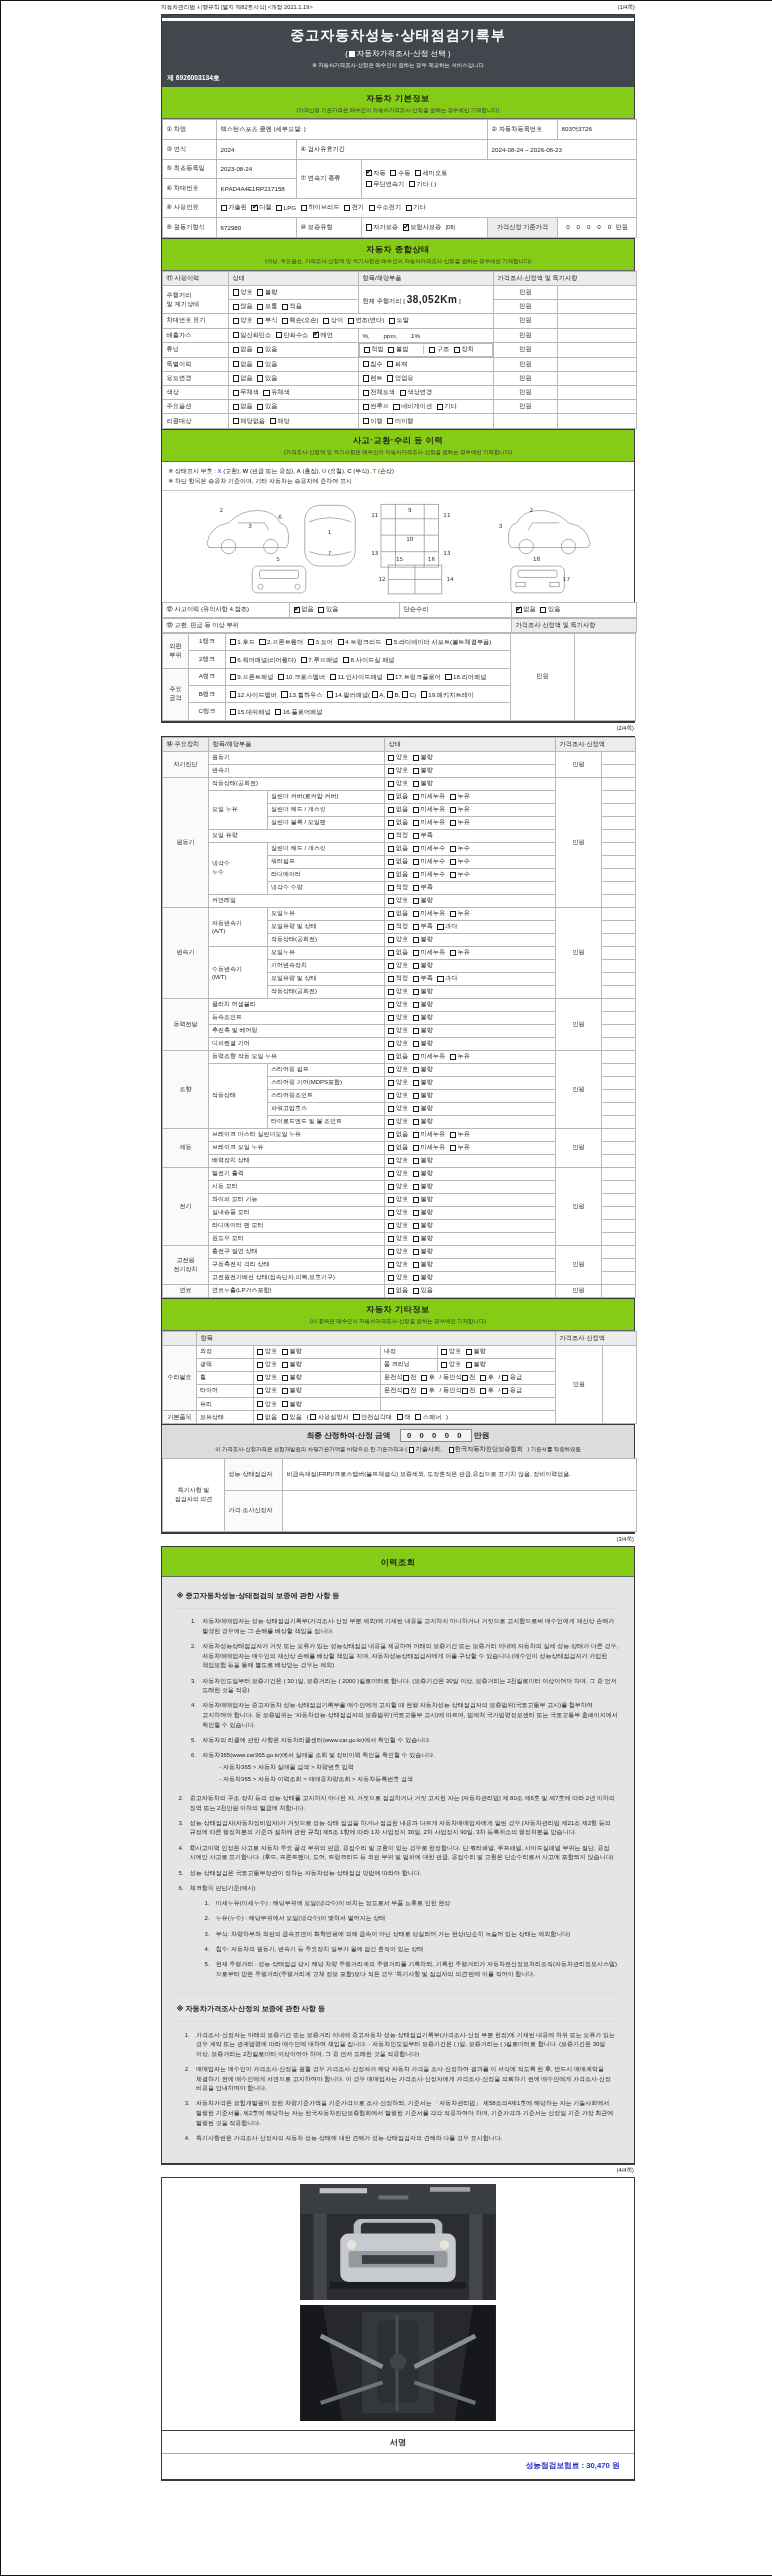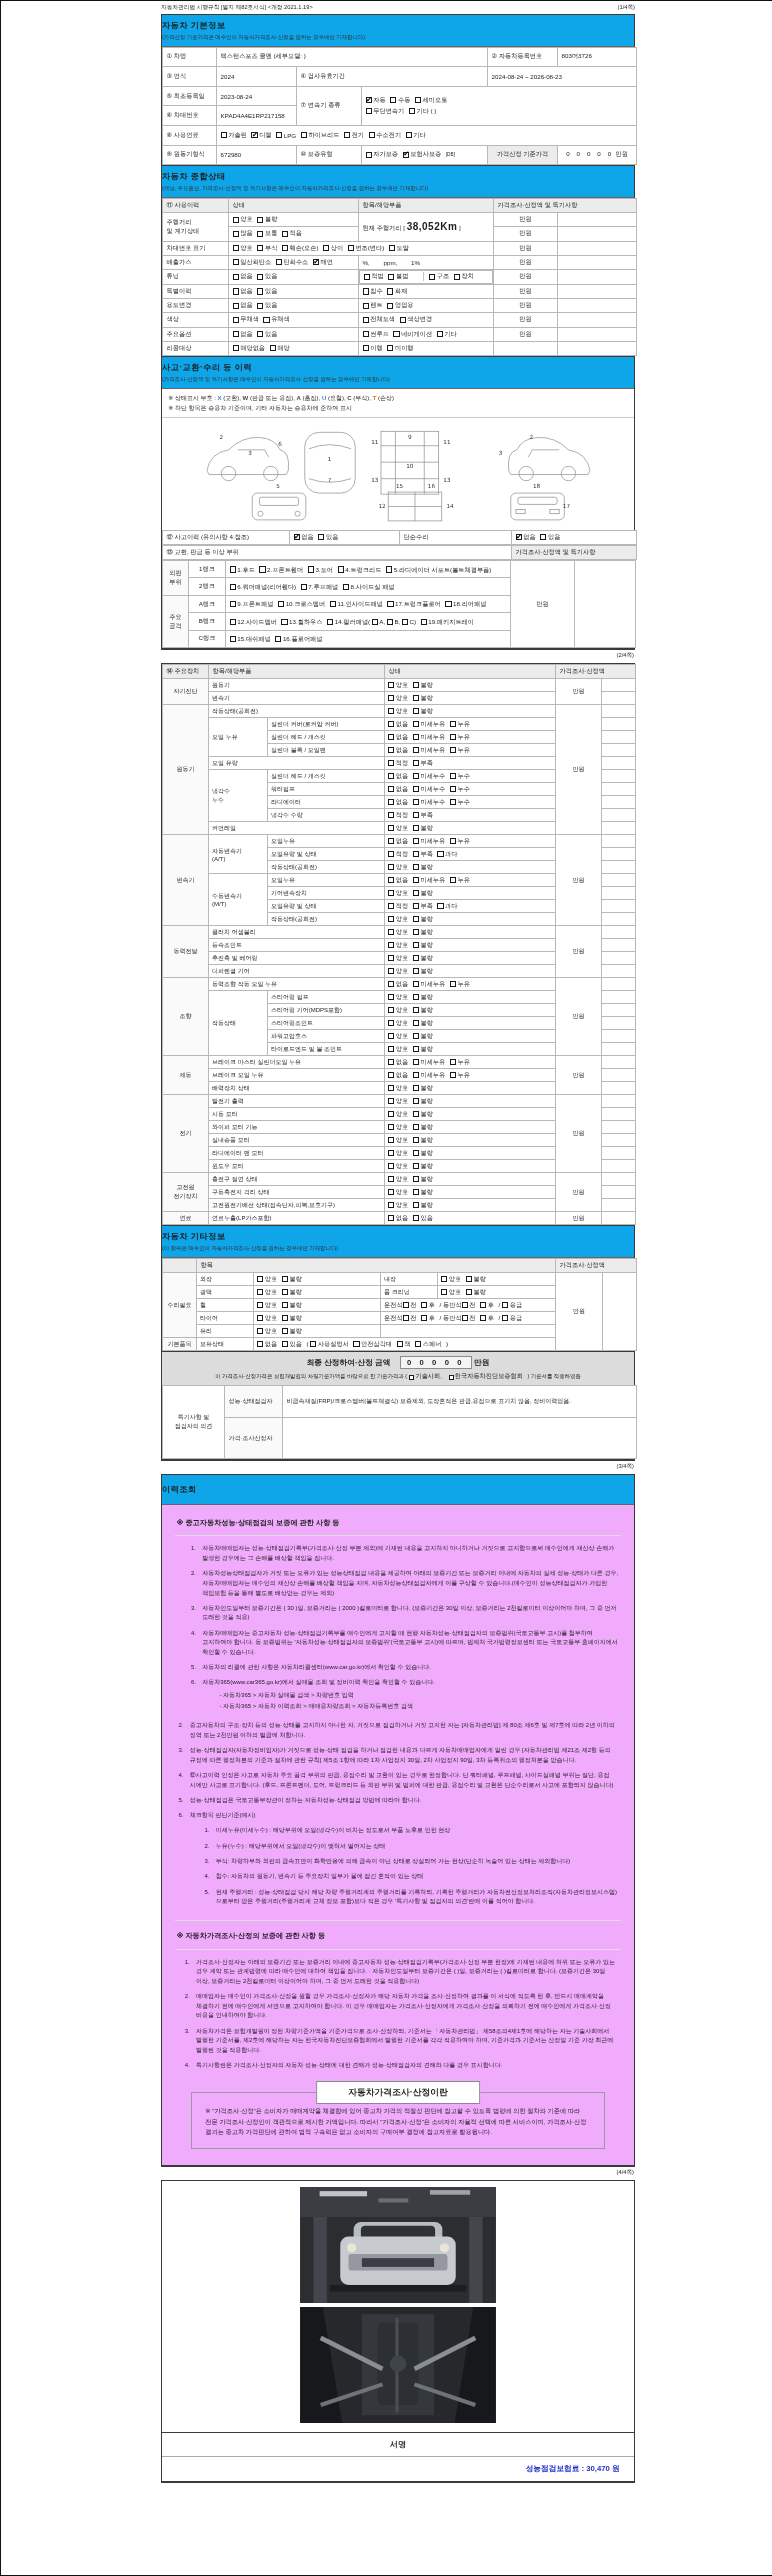--- a/index.html
+++ b/index.html
@@ -12,21 +12,21 @@
   .page{border:1px solid #3a3a3a;border-bottom-width:2.1px;background:#fff}
   
   .darkhead{background:#42474d;color:#fff;padding:1.5px 0 4.1px}
   .strip{height:3.1px;background:#fff;margin:1.5px 0 6.7px}
   .darkhead h1{font-size:14px;font-weight:bold;text-align:center;letter-spacing:1px}
   .darkhead .sub{font-size:7.7px;text-align:center;margin-top:3.6px}
   .darkhead .sub .sq{display:inline-block;width:5.7px;height:5.7px;background:#fff;margin:0 2.1px -0.5px 1px}
   .darkhead .note{font-size:5.4px;text-align:center;margin-top:2.6px;color:#eaeaea}
   .docno{font-size:6.7px;font-weight:bold;text-align:left;padding:5.2px 0 0.5px 5.2px}
   
-  .band{background:#0ea5e9;text-align:left;padding:5.2px 0 4.6px;border-bottom:0.5px solid #666}
+  .band{background:#84cc16;text-align:center;padding:5.2px 0 4.6px;border-bottom:0.5px solid #666}
   .band .t{font-size:8.2px;font-weight:bold;letter-spacing:0.5px}
   .band .s{font-size:5.4px;margin-top:3.1px;color:#333}
   .thick-top{border-top:1.5px solid #3a3a3a}
   
   table{border-collapse:collapse;width:100%;table-layout:fixed}
   td,th{border:0.5px solid #b8b8b8;font-size:6.2px;padding:2.1px 3.6px;vertical-align:middle;text-align:left;background:#fff}
   th{background:#ececec;font-weight:normal}
   .lab{white-space:pre-line}
   .c{text-align:center}
   .price{text-align:center}
@@ -57,21 +57,21 @@
   .finalband{background:#dcdcdc;text-align:center;padding:4.1px 0 3.6px}
   .finalband .row1{font-size:7.7px;font-weight:bold}
   .amtbox{display:inline-block;background:#f4f4f4;border:0.5px solid #8c8c8c;padding:1px 6.2px;margin-left:7.2px;font-size:7.7px;letter-spacing:3.1px;font-weight:bold}
   .finalband .unit{font-weight:bold;margin-left:2.1px}
   .finalband .row2{font-size:5.4px;margin-top:3.1px;color:#222}
   .finalband .row2 .cb{width:5.2px;height:5.2px;margin:0 1px -0.5px 2.1px}
   
   .op-t td{font-size:6px}
   .op-who{background:#fafafa}
   
-  .ncontent{padding:10.3px 13.4px 13.4px;background:#f0abfc}
+  .ncontent{padding:10.3px 13.4px 13.4px;background:#e5e5e5}
   .nhead{font-size:7.2px;font-weight:bold;padding:3.1px 1px 7.2px;border-bottom:0.5px solid #ddd;margin-bottom:8.2px}
   .nhead.second{border-top:0.5px solid #ddd;margin-top:13.4px;padding-top:10.3px}
   .nitem{display:flex;font-size:6px;line-height:1.6;margin:0 0 5.7px 3.1px}
   .nitem.inner{margin-left:15.5px}
   .nitem.mid{margin-left:9.3px}
   .nitem.deep{margin-left:29px}
   .nn{flex:none;width:11.3px}
   .nt{flex:1}
   .nsub{font-size:6px;line-height:1.6;margin:-3.1px 0 5.2px 44px}
   .infobox{border:0.5px solid #9a9a9a;margin:21.6px 15.5px 3.1px;padding:12.4px 13.4px 9.3px;position:relative}
@@ -94,20 +94,29 @@
 
 <div class="col">
 
   <div class="formnote">
     <span>자동차관리법 시행규칙 [별지 제82호서식] &lt;개정 2021.1.19&gt;</span>
     <span>(1/4쪽)</span>
   </div>
 
   <div class="page">
 
+    <div class="darkhead">
+      <div class="strip"></div>
+      <h1>중고자동차성능·상태점검기록부</h1>
+      <div class="sub">
+        <span>(</span><span class="sq"></span><span>자동차가격조사·산정 선택 )</span>
+      </div>
+      <div class="note">※ 자동차가격조사·산정은 매수인이 원하는 경우 제공하는 서비스입니다</div>
+      <div class="docno">제 6926003134호</div>
+    </div>
 
     <div class="band">
       <div class="t">자동차 기본정보</div>
       <div class="s">(가격산정 기준가격은 매수인이 자동차가격조사·산정을 원하는 경우에만 기재합니다)</div>
     </div>
     <table class="basic-t">
       <colgroup>
           <col style="width:54px">
           <col style="width:80px">
           <col style="width:65px">
@@ -1462,24 +1471,20 @@
           </div>
           <div class="nitem mid">
             <span class="nn">3.</span>
             <span class="nt">자동차가격은 보험개발원이 정한 차량기준가액을 기준가격으로 조사·산정하되, 기준서는 「자동차관리법」 제58조의4제1호에 해당하는 자는 기술사회에서 발행한 기준서를, 제2호에 해당하는 자는 한국자동차진단보증협회에서 발행한 기준서를 각각 적용하여야 하며, 기준가격과 기준서는 산정일 기준 가장 최근에 발행된 것을 적용합니다.</span>
           </div>
           <div class="nitem mid">
             <span class="nn">4.</span>
             <span class="nt">특기사항란은 가격조사·산정자의 자동차 성능·상태에 대한 견해가 성능·상태점검자의 견해와 다를 경우 표시합니다.</span>
           </div>
         </div>
-      <div class="infobox">
-        <div class="ib-title">자동차가격조사·산정이란</div>
-        <div class="ib-body">※ "가격조사·산정"은 소비자가 매매계약을 체결함에 있어 중고차 가격의 적절성 판단에 참고할 수 있도록 법령에 의한 절차와 기준에 따라 전문 가격조사·산정인이 객관적으로 제시한 가액입니다. 따라서 "가격조사·산정"은 소비자의 자율적 선택에 따른 서비스이며, 가격조사·산정 결과는 중고차 가격판단에 관하여 법적 구속력은 없고 소비자의 구매여부 결정에 참고자료로 활용됩니다.</div>
-      </div>
     </div>
   </div>
   <div class="pagemark">(4/4쪽)</div>
 
   <div class="page">
     <div class="photo-area">
       <svg class="photo" width="196" height="116" viewBox="0 0 380 225">
         <rect width="380" height="225" fill="#2b2d31"></rect>
         <rect width="380" height="58" fill="#3a3d42"></rect>
         <rect x="38" y="8" width="92" height="10" fill="#d8dbde" opacity="0.85"></rect>

